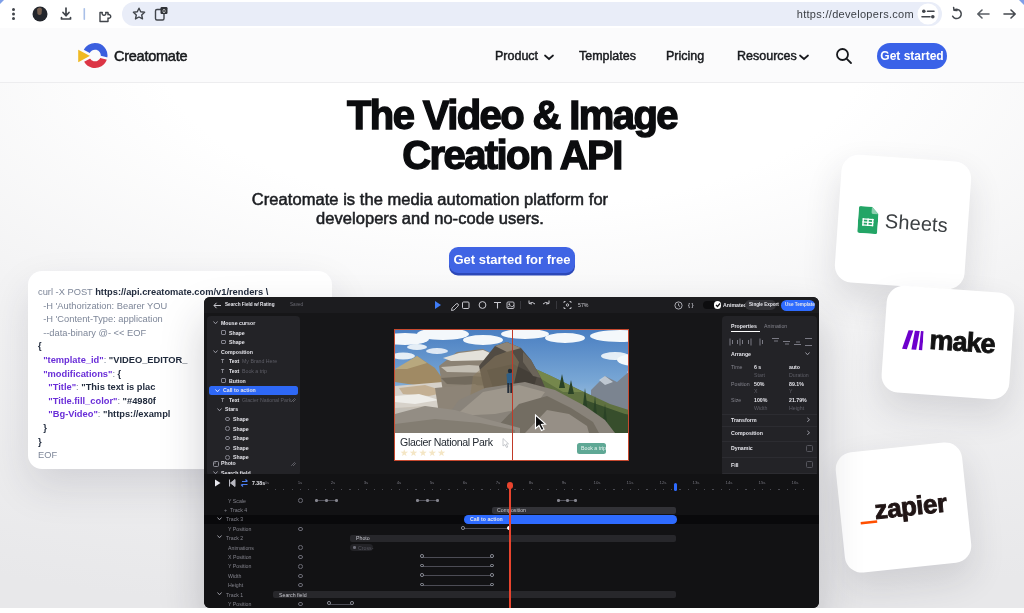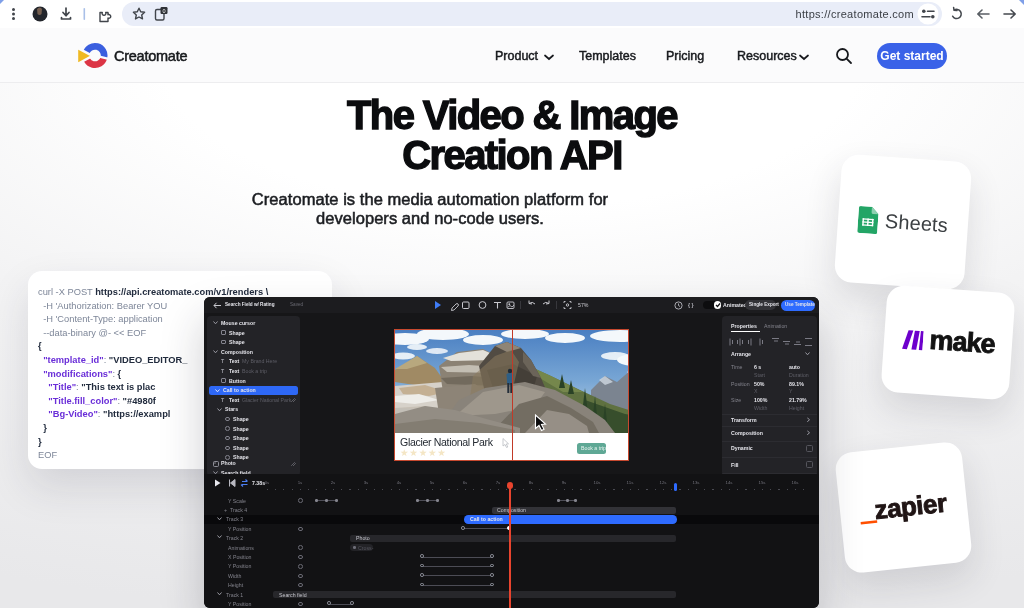--- a/index.html
+++ b/index.html
@@ -79,21 +79,21 @@
     </g>
     <circle cx="923.8" cy="11.2" r="1.8" fill="#41454b"></circle>
     <circle cx="932.8" cy="16.8" r="1.8" fill="#41454b"></circle>
 
     <path d="M954,10.2 a4.6,4.6 0 1 1 -1.4,6 M954,10.2 l-0.4,-2.8 M954,10.2 l2.8,0.4" stroke="#44484e" stroke-width="1.5" fill="none" stroke-linecap="round"></path>
 
     <path d="M978,14 h11 M982,10 l-4.2,4 4.2,4" stroke="#595e64" stroke-width="1.6" fill="none" stroke-linecap="round" stroke-linejoin="round"></path>
 
     <path d="M1004,14 h11 M1011,10 l4.2,4 -4.2,4" stroke="#44484e" stroke-width="1.6" fill="none" stroke-linecap="round" stroke-linejoin="round"></path>
   </svg>
-  <div id="url">https://creatomate.com</div>
+  <div id="url">https://developers.com</div>
 </div>
 <div id="site">
   <div id="h1">The Video &amp; Image<br>Creation API</div>
   <div id="hdr">
     <svg width="34" height="30" viewBox="0 0 34 30" style="position:absolute;left:75px;top:13px;">
       <g transform="rotate(14 20 14.5)">
         <path d="M7.5,14.5 A12.5,12.5 0 0 1 32.5,14.5 L25.8,14.5 A5.8,5.8 0 0 0 14.2,14.5 Z" fill="#3b5fdf"></path>
         <path d="M32.5,14.5 A12.5,12.5 0 0 1 7.5,14.5 L14.2,14.5 A5.8,5.8 0 0 0 25.8,14.5 Z" fill="#dc3545"></path>
         <rect x="24.5" y="13.4" width="9.5" height="2.2" fill="#fbfbfc"></rect>
       </g>
@@ -110,20 +110,21 @@
     <svg width="10" height="7" viewBox="0 0 10 6" style="position:absolute;left:799px;top:26px;">
         <path d="M1,1 l4,3.5 4,-3.5" stroke="#17191d" stroke-width="1.7" fill="none" stroke-linecap="round"></path>
       </svg>
     <svg width="18" height="18" viewBox="0 0 18 18" style="position:absolute;left:835px;top:19px;">
         <circle cx="7.5" cy="7.5" r="5.5" fill="none" stroke="#17191d" stroke-width="1.8"></circle>
         <path d="M11.8,11.8 L16,16" stroke="#17191d" stroke-width="1.8" stroke-linecap="round"></path>
       </svg>
     <div style="position:absolute;left:877px;top:15px;width:70px;height:26px;border-radius:13px;background:#3a62e8;color:#fff;font-size:12px;font-weight:bold;text-align:center;line-height:26px;">Get started</div>
   </div>
   <div id="sub">Creatomate is the media automation platform for<br>developers and no-code users.</div>
+  <div id="cta">Get started for free</div>
   <div id="code">curl -X POST <b>https://api.creatomate.com/v1/renders \</b>
   -H 'Authorization: Bearer YOU
   -H 'Content-Type: application
   --data-binary @- &lt;&lt; EOF
 <b>{</b>
   <span class="k">"template_id"</span>: <b>"VIDEO_EDITOR_</b>
   <span class="k">"modifications"</span>: <b>{</b>
     <span class="k">"Title"</span>: <b>"This text is plac</b>
     <span class="k">"Title.fill_color"</span>: <b>"#4980f</b>
     <span class="k">"Bg-Video"</span>: <b>"https://exampl</b>

